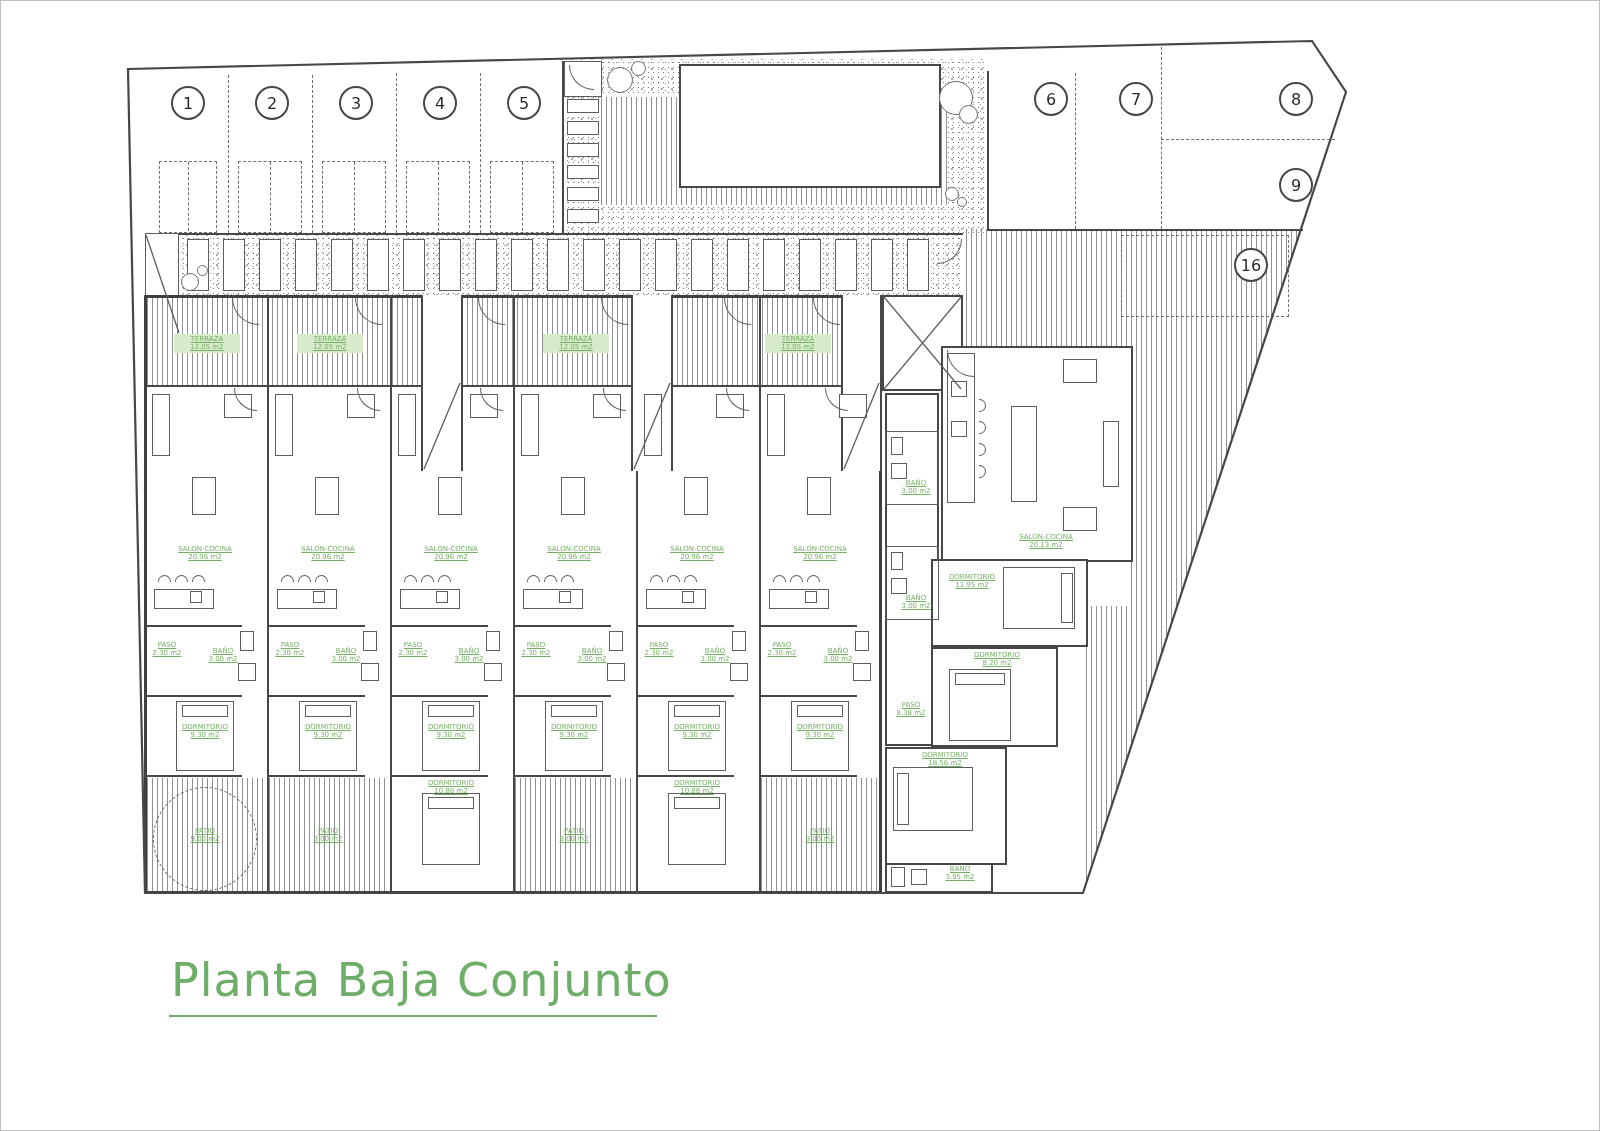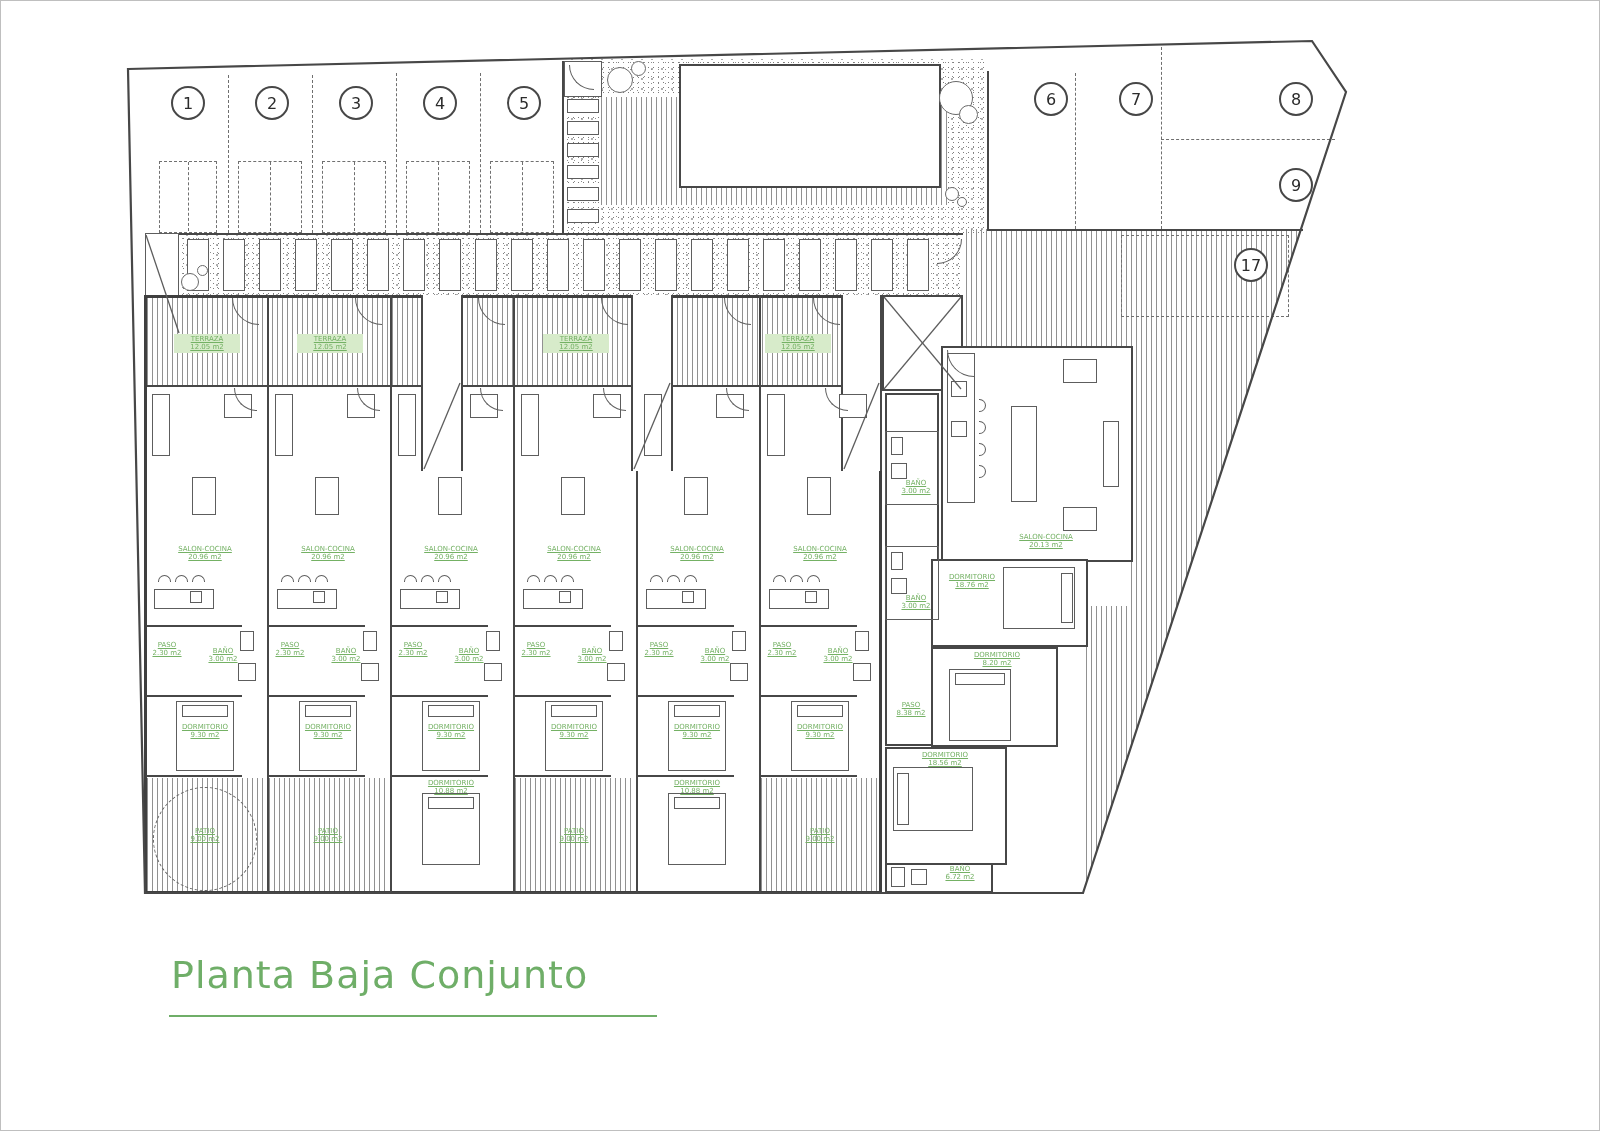--- a/index.html
+++ b/index.html
@@ -34,21 +34,21 @@
   .arcbl{border-left:1.5px solid #5d5d5d;border-bottom:1.5px solid #5d5d5d;border-radius:0 0 0 100%;z-index:6;}
   .arcbr{border-right:1.5px solid #5d5d5d;border-bottom:1.5px solid #5d5d5d;border-radius:0 0 100% 0;z-index:6;}
   .stool{width:13px;height:7px;border:1.5px solid #5d5d5d;border-bottom:none;
          border-radius:13px 13px 0 0;background:#fff;box-sizing:border-box;z-index:4;}
   .stoolR{width:7px;height:13px;border:1.5px solid #5d5d5d;border-left:none;
           border-radius:0 13px 13px 0;background:#fff;box-sizing:border-box;z-index:4;}
   .dcirc{border:1.5px dashed #666;border-radius:50%;z-index:5;}
   .pavers{display:flex;gap:14px;padding:6px 0 0 8px;z-index:4;}
   .pav{width:20px;height:50px;border:1px solid #5f5f5f;background:#fff;flex:0 0 auto;}
   .stair{background:#fff;border-left:2px solid #474747;border-right:2px solid #474747;box-sizing:border-box;z-index:4;}
-  .title{font-size:38px;letter-spacing:1px;color:#6fae68;z-index:9;}
+  .title{font-size:46px;letter-spacing:1px;color:#6fae68;z-index:9;}
   .underline{border-top:2px solid #6fae68;z-index:9;}
   svg.overlay{position:absolute;left:0;top:0;z-index:8;pointer-events:none;}
 </style>
 </head>
 <body>
 
 <div class="canvas">
 
   <svg class="overlay" width="1600" height="1131">
     <polygon points="127,68 1311,40 1345,91 1082,892 144,892" fill="none" stroke="#474747" stroke-width="2.2"></polygon>
@@ -129,21 +129,21 @@
       <span>8</span>
     </div>
   <div class="abs circ" style="left:1278px;top:167px">
       <span>9</span>
     </div>
 
   <div class="abs hv" style="left:960px;top:228px;width:385px;height:665px;z-index:1;
        clip-path:polygon(2px 0,340px 0,122px 664px,125px 377px,170px 377px,170px 117px,2px 117px)"></div>
   <div class="abs dashbox" style="left:1120px;top:234px;width:168px;height:82px;background:transparent"></div>
   <div class="abs circ" style="left:1233px;top:247px">
-      <span>17</span>
+      <span>16</span>
     </div>
 
   <div class="abs stip" style="left:178px;top:232px;width:784px;height:62px;z-index:1;border-top:2px solid #474747;box-sizing:border-box"></div>
   <div class="abs pavers" style="left:178px;top:232px;width:784px;height:62px;box-sizing:border-box">
     <div class="pav"></div>
       <div class="pav"></div>
       <div class="pav"></div>
       <div class="pav"></div>
       <div class="pav"></div>
       <div class="pav"></div>
@@ -475,21 +475,21 @@
   <div class="abs lbl" style="left:1000px;top:532px;width:90px">
       <span class="nm">SALON-COCINA</span>
       <span class="ar">20.13 m2</span>
     </div>
 
   <div class="abs white w2" style="left:930px;top:558px;width:157px;height:88px;border-width:2.5px;z-index:2"></div>
   <div class="abs fur" style="left:1002px;top:566px;width:72px;height:62px"></div>
   <div class="abs fur" style="left:1060px;top:572px;width:12px;height:50px"></div>
   <div class="abs lbl" style="left:938px;top:572px;width:66px">
       <span class="nm">DORMITORIO</span>
-      <span class="ar">18.76 m2</span>
+      <span class="ar">11.95 m2</span>
     </div>
 
   <div class="abs white w2" style="left:930px;top:646px;width:127px;height:100px;border-width:2.5px;z-index:2"></div>
   <div class="abs fur" style="left:948px;top:668px;width:62px;height:72px"></div>
   <div class="abs fur" style="left:954px;top:672px;width:50px;height:12px"></div>
   <div class="abs lbl" style="left:958px;top:650px;width:76px">
       <span class="nm">DORMITORIO</span>
       <span class="ar">8.20 m2</span>
     </div>
 
@@ -499,19 +499,19 @@
   <div class="abs lbl" style="left:906px;top:750px;width:76px">
       <span class="nm">DORMITORIO</span>
       <span class="ar">18.56 m2</span>
     </div>
 
   <div class="abs white w2" style="left:884px;top:862px;width:108px;height:30px;border-width:2.5px;z-index:2"></div>
   <div class="abs fur" style="left:890px;top:866px;width:14px;height:20px"></div>
   <div class="abs fur" style="left:910px;top:868px;width:16px;height:16px"></div>
   <div class="abs lbl" style="left:934px;top:864px;width:50px">
       <span class="nm">BAÑO</span>
-      <span class="ar">6.72 m2</span>
+      <span class="ar">3.95 m2</span>
     </div>
 
   <div class="abs title" style="left:170px;top:952px">Planta Baja Conjunto</div>
   <div class="abs underline" style="left:168px;top:1014px;width:488px;height:0"></div>
 
 </div>
 
 </body></html>

